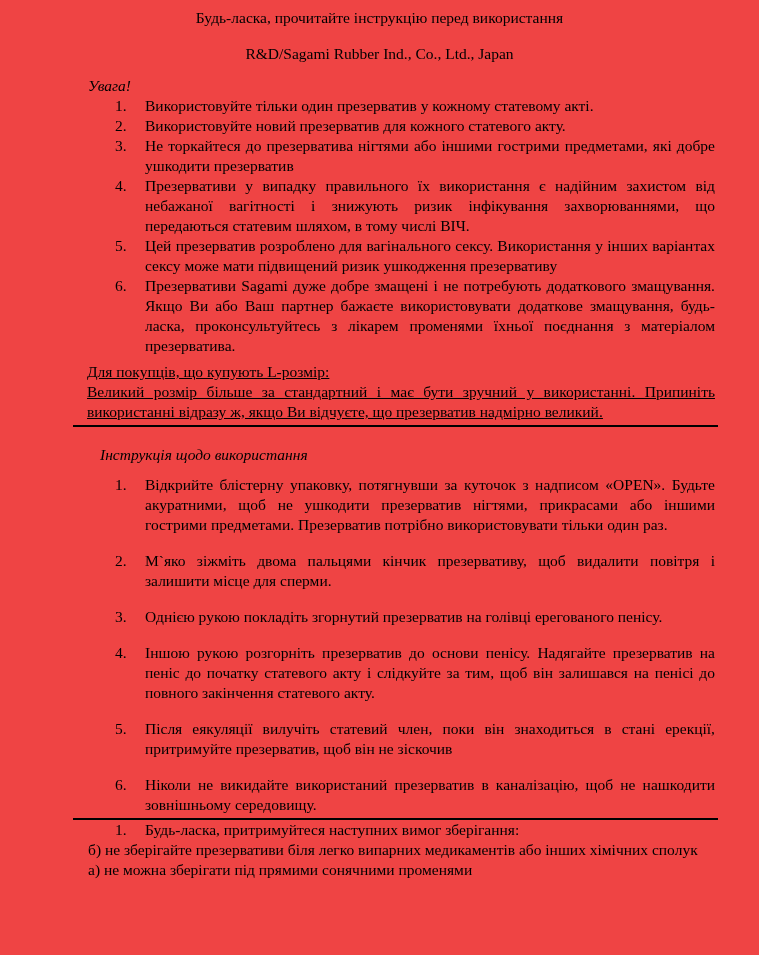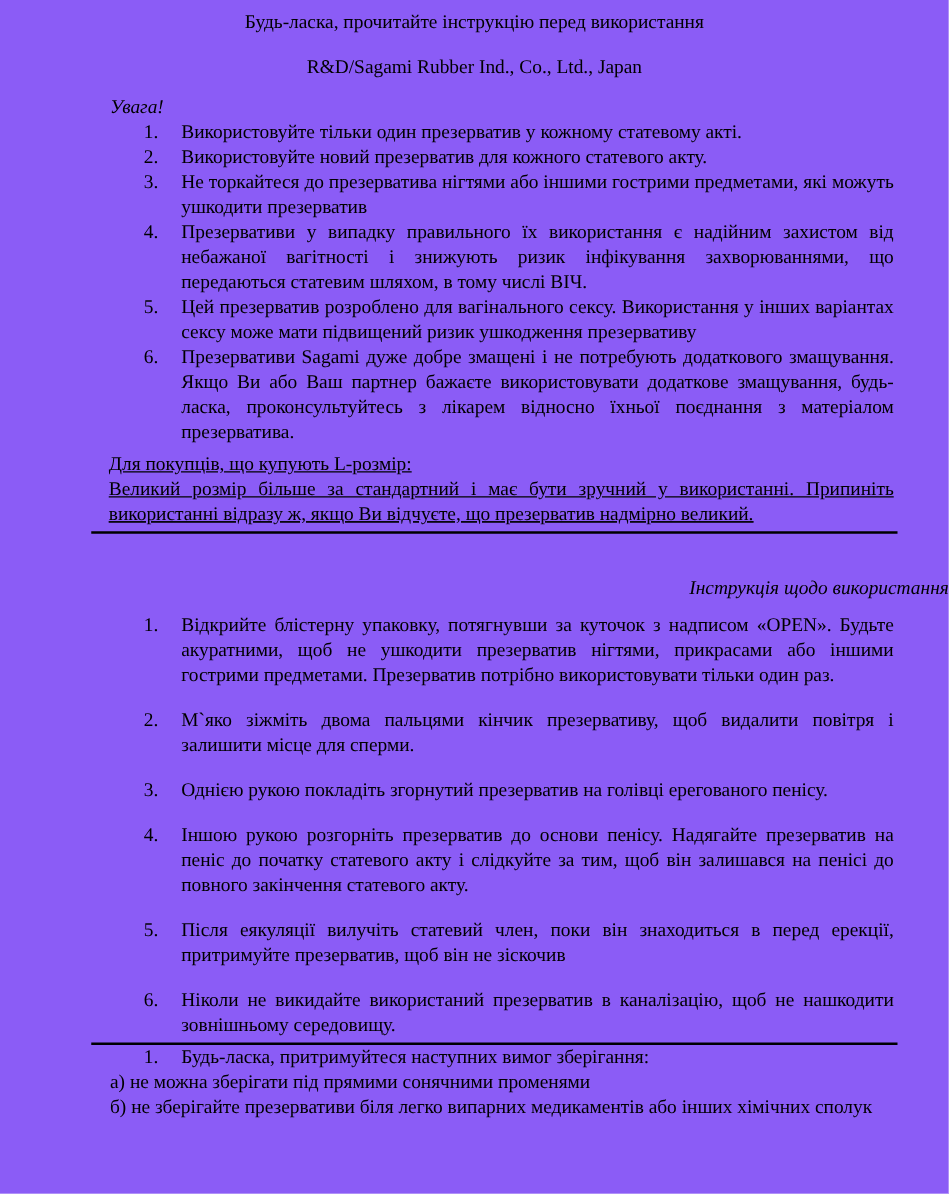--- a/index.html
+++ b/index.html
@@ -5,75 +5,75 @@
   * { box-sizing: border-box; }
   html, body { margin: 0; padding: 0; }
   body {
     width: 759px; height: 955px;
     background: #fdfdfd;
     color: #000;
     font-family: "Liberation Serif", "DejaVu Serif", serif;
     font-size: 15.5px;
     line-height: 20px;
   }
-  .doc { width: 759px; height: 955px; padding-top: 8px; overflow: hidden; background: #8b5cf6; }
+  .doc { width: 759px; height: 955px; padding-top: 8px; overflow: hidden; background: #ef4444; }
   .centered { text-align: center; }
   .brand, .manufacturer { margin-top: 16px; }
   .section-heading { font-weight: normal; font-style: italic; }
   .warning-heading { margin: 12px 0 0 88px; }
   ol.num-list { list-style: none; counter-reset: n; margin: 0; padding: 0 44px 0 145px; }
   ol.num-list > li { counter-increment: n; position: relative; text-align: justify; }
   ol.num-list > li::before { content: counter(n) "."; position: absolute; left: -30px; }
   ol.spaced > li { margin-bottom: 16px; }
   ol.spaced > li:last-child { margin-bottom: 0; }
   .l-size { margin: 6px 44px 0 87px; text-decoration: underline; }
   .l-line1 { display: block; text-align: justify; text-align-last: justify; }
   .l-line2 { display: block; text-decoration: underline; }
   .rule { border: none; border-top: 2px solid #000; height: 0; width: 645px; margin: 3px 0 0 73px; }
-  .instructions-heading { margin: 34px 0 10px 100px; text-align: right; }
+  .instructions-heading { margin: 18px 0 10px 100px; }
   .storage-heading { margin: 12px 0 0 88px; }
   .storage-sub { margin: 0 44px 0 88px; text-align: justify; }
 </style>
 </head>
 <body>
 
 <div class="doc">
 
   <div class="centered title">Будь-ласка, прочитайте інструкцію перед використання</div>
   <div class="centered manufacturer">R&amp;D/Sagami Rubber Ind., Co., Ltd., Japan</div>
 
   <div class="section-heading warning-heading">Увага!</div>
   <ol class="num-list">
     <li>Використовуйте тільки один презерватив у кожному статевому акті.</li>
     <li>Використовуйте новий презерватив для кожного статевого акту.</li>
-    <li>Не торкайтеся до презерватива нігтями або іншими гострими предметами, які можуть ушкодити презерватив</li>
+    <li>Не торкайтеся до презерватива нігтями або іншими гострими предметами, які добре ушкодити презерватив</li>
     <li>Презервативи у випадку правильного їх використання є надійним захистом від небажаної вагітності і знижують ризик інфікування захворюваннями, що передаються статевим шляхом, в тому числі ВІЧ.</li>
     <li>Цей презерватив розроблено для вагінального сексу. Використання у інших варіантах сексу може мати підвищений ризик ушкодження презервативу</li>
-    <li>Презервативи Sagami дуже добре змащені і не потребують додаткового змащування. Якщо Ви або Ваш партнер бажаєте використовувати додаткове змащування, будь-ласка, проконсультуйтесь з лікарем відносно їхньої поєднання з матеріалом презерватива.</li>
+    <li>Презервативи Sagami дуже добре змащені і не потребують додаткового змащування. Якщо Ви або Ваш партнер бажаєте використовувати додаткове змащування, будь-ласка, проконсультуйтесь з лікарем променями їхньої поєднання з матеріалом презерватива.</li>
   </ol>
 
   <div class="l-size">
     <span style="display:block">Для покупців, що купують L-розмір:</span>
     <span class="l-line1">Великий розмір більше за стандартний і має бути зручний у використанні. Припиніть</span>
     <span class="l-line2">використанні відразу ж, якщо Ви відчуєте, що презерватив надмірно великий.</span>
   </div>
 
   <hr class="rule">
 
   <div class="section-heading instructions-heading">Інструкція щодо використання</div>
   <ol class="num-list spaced">
     <li>Відкрийте блістерну упаковку, потягнувши за куточок з надписом «OPEN». Будьте акуратними, щоб не ушкодити презерватив нігтями, прикрасами або іншими гострими предметами. Презерватив потрібно використовувати тільки один раз.</li>
     <li>М`яко зіжміть двома пальцями кінчик презервативу, щоб видалити повітря і залишити місце для сперми.</li>
     <li>Однією рукою покладіть згорнутий презерватив на голівці ерегованого пенісу.</li>
     <li>Іншою рукою розгорніть презерватив до основи пенісу. Надягайте презерватив на пеніс до початку статевого акту і слідкуйте за тим, щоб він залишався на пенісі до повного закінчення статевого акту.</li>
-    <li>Після еякуляції вилучіть статевий член, поки він знаходиться в перед ерекції, притримуйте презерватив, щоб він не зіскочив</li>
+    <li>Після еякуляції вилучіть статевий член, поки він знаходиться в стані ерекції, притримуйте презерватив, щоб він не зіскочив</li>
     <li>Ніколи не викидайте використаний презерватив в каналізацію, щоб не нашкодити зовнішньому середовищу.</li>
   </ol>
 
   <hr class="rule">
 
   <ol class="num-list">
     <li>Будь-ласка, притримуйтеся наступних вимог зберігання:</li>
   </ol>
+  <div class="storage-sub">б) не зберігайте презервативи біля легко випарних медикаментів або інших хімічних сполук</div>
   <div class="storage-sub">а) не можна зберігати під прямими сонячними променями</div>
-  <div class="storage-sub">б) не зберігайте презервативи біля легко випарних медикаментів або інших хімічних сполук</div>
 
 </div>
 
 </body></html>

